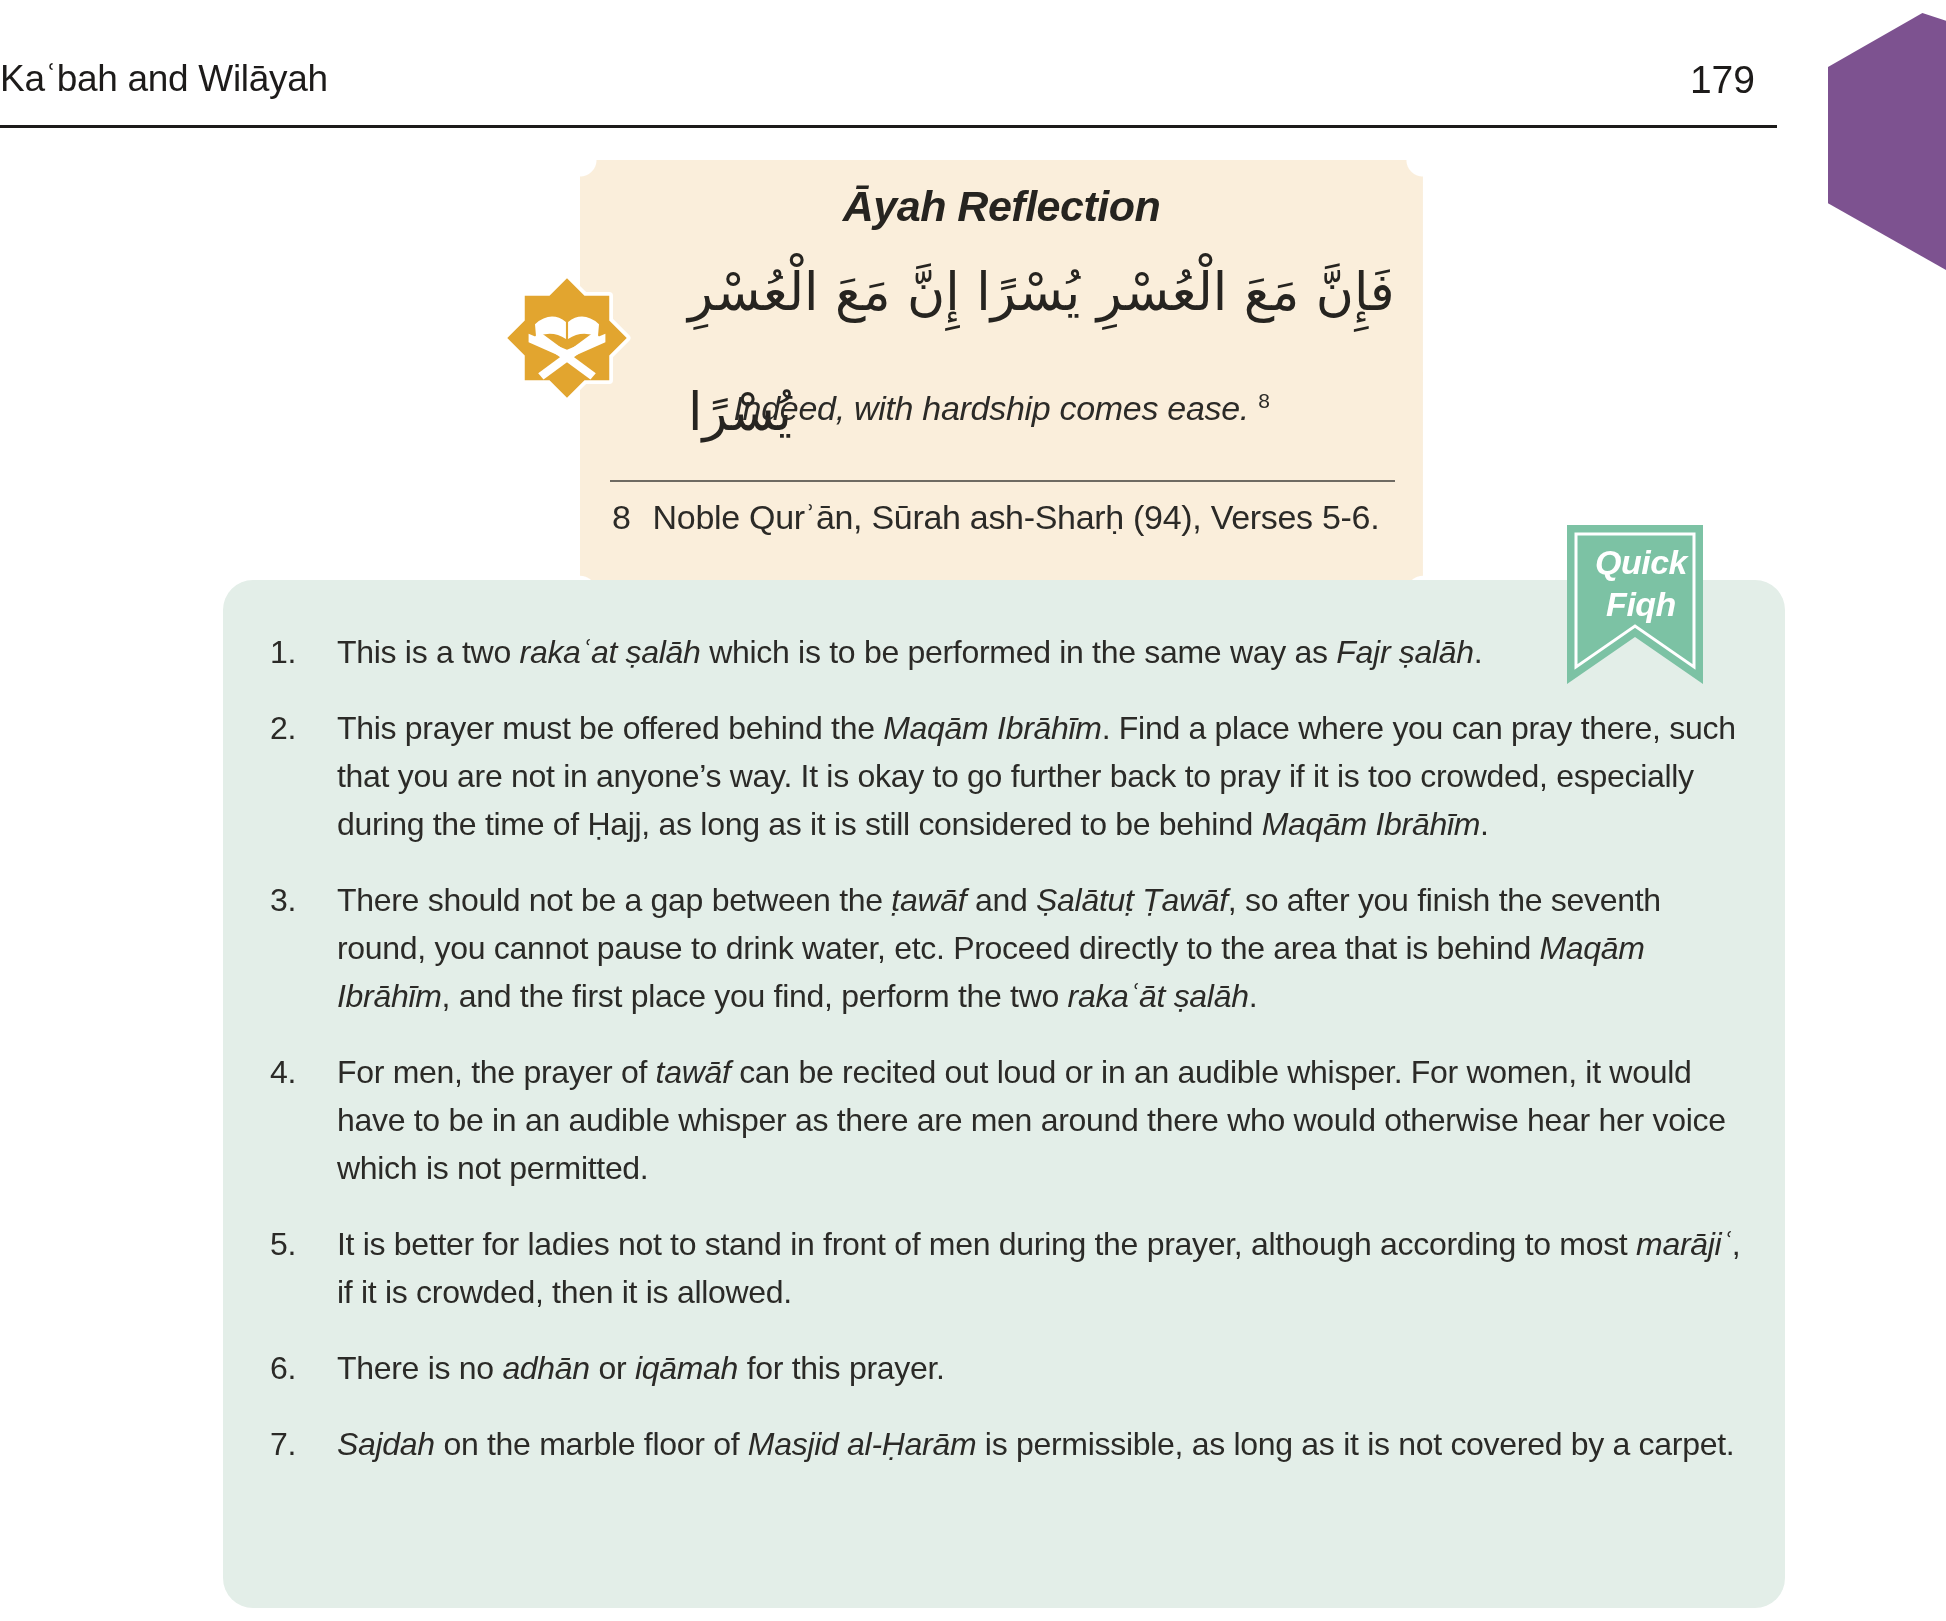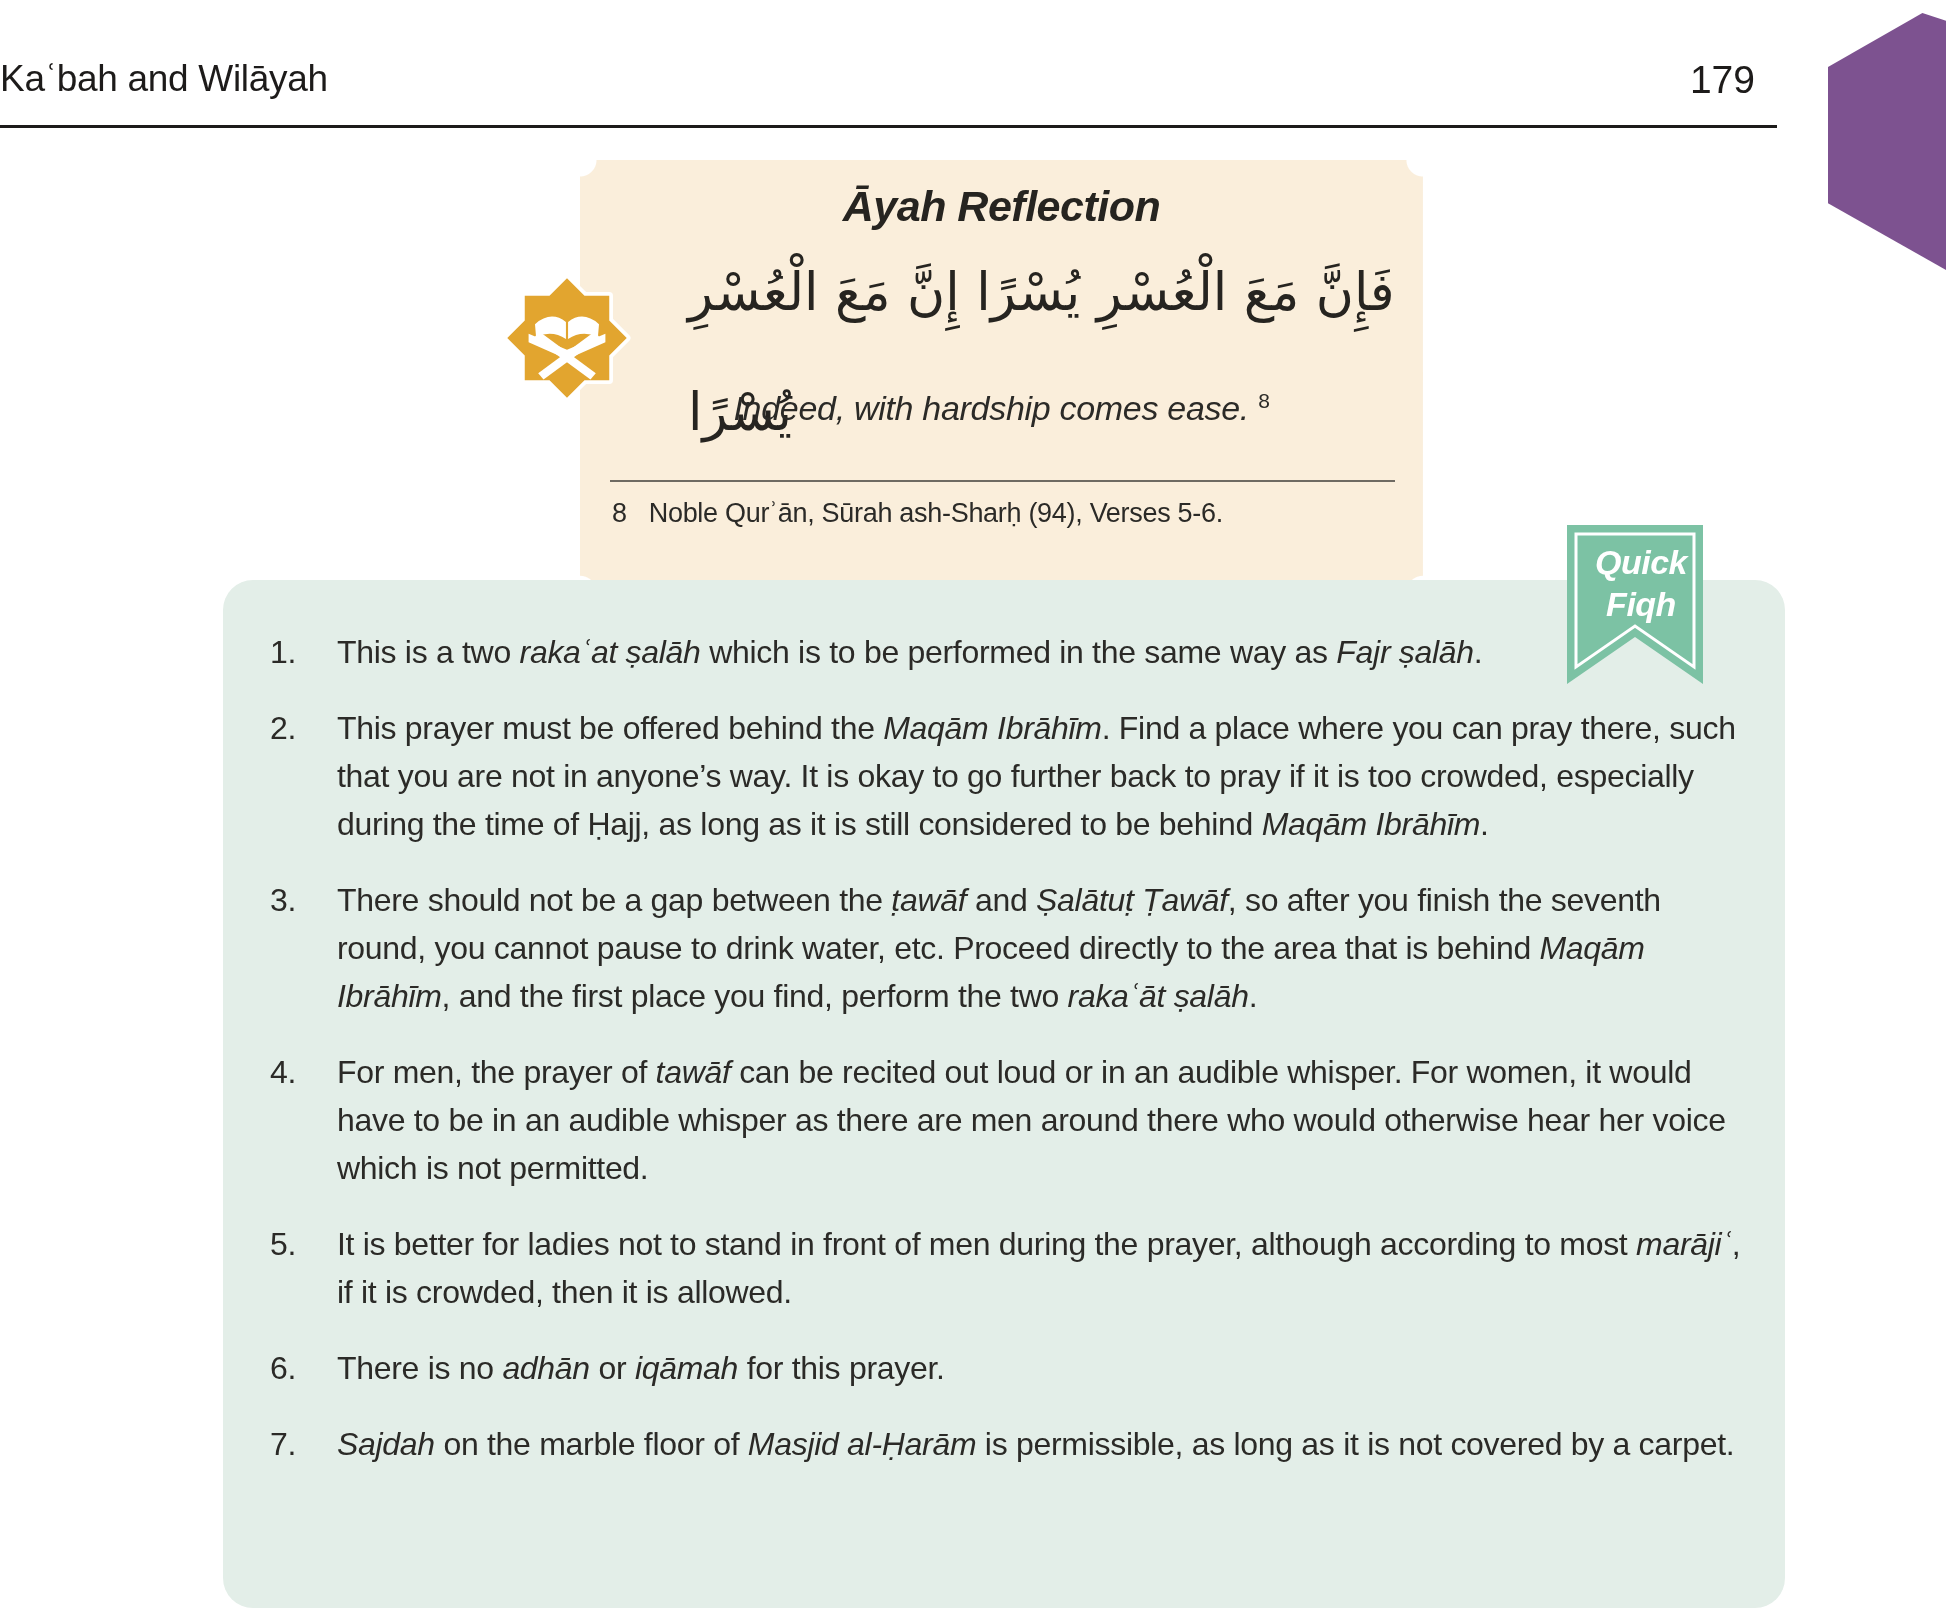--- a/index.html
+++ b/index.html
@@ -23,21 +23,21 @@
       radial-gradient(circle at 0 100%, rgba(0,0,0,0) 16px, #faeedb 17px) 0 100%/51% 51% no-repeat,
       radial-gradient(circle at 100% 100%, rgba(0,0,0,0) 16px, #faeedb 17px) 100% 100%/51% 51% no-repeat;}
   .ayah-title{position:absolute;top:22px;left:0;right:0;text-align:center;
     font-size:43px;font-weight:bold;font-style:italic;color:#262420;letter-spacing:-0.5px;}
   .ayah-arabic{position:absolute;top:72px;left:108px;right:14px;text-align:left;direction:rtl;
     font-family:"DejaVu Sans",sans-serif;font-size:52px;color:#262420;line-height:120px;}
   .ayah-translation{position:absolute;top:218px;left:0;right:0;text-align:center;
     font-style:italic;font-size:34px;line-height:45px;color:#2b2a27;letter-spacing:-0.3px;}
   .ayah-translation sup{font-size:21px;font-style:normal;}
   .ayah-rule{position:absolute;top:320px;left:30px;right:28px;height:0;border-top:2px solid #6e6a62;}
-  .ayah-footnote{position:absolute;top:338px;left:32px;font-size:27px;color:#2b2a27;letter-spacing:-0.3px;}
+  .ayah-footnote{position:absolute;top:338px;left:32px;font-size:34px;color:#2b2a27;letter-spacing:-0.3px;}
   .ayah-footnote .fn-marker{display:inline-block;margin-right:22px;}
 
   
   .star-icon{position:absolute;left:503px;top:274px;width:128px;height:128px;}
 
   
   .ribbon{position:absolute;left:1567px;top:525px;width:148px;height:165px;z-index:3;}
   .ribbon svg{position:absolute;left:0;top:0;}
   .ribbon-text{position:absolute;top:16px;left:0;width:100%;text-align:center;
     color:#ffffff;font-weight:bold;font-style:italic;font-size:34px;line-height:42px;letter-spacing:-0.5px;}

